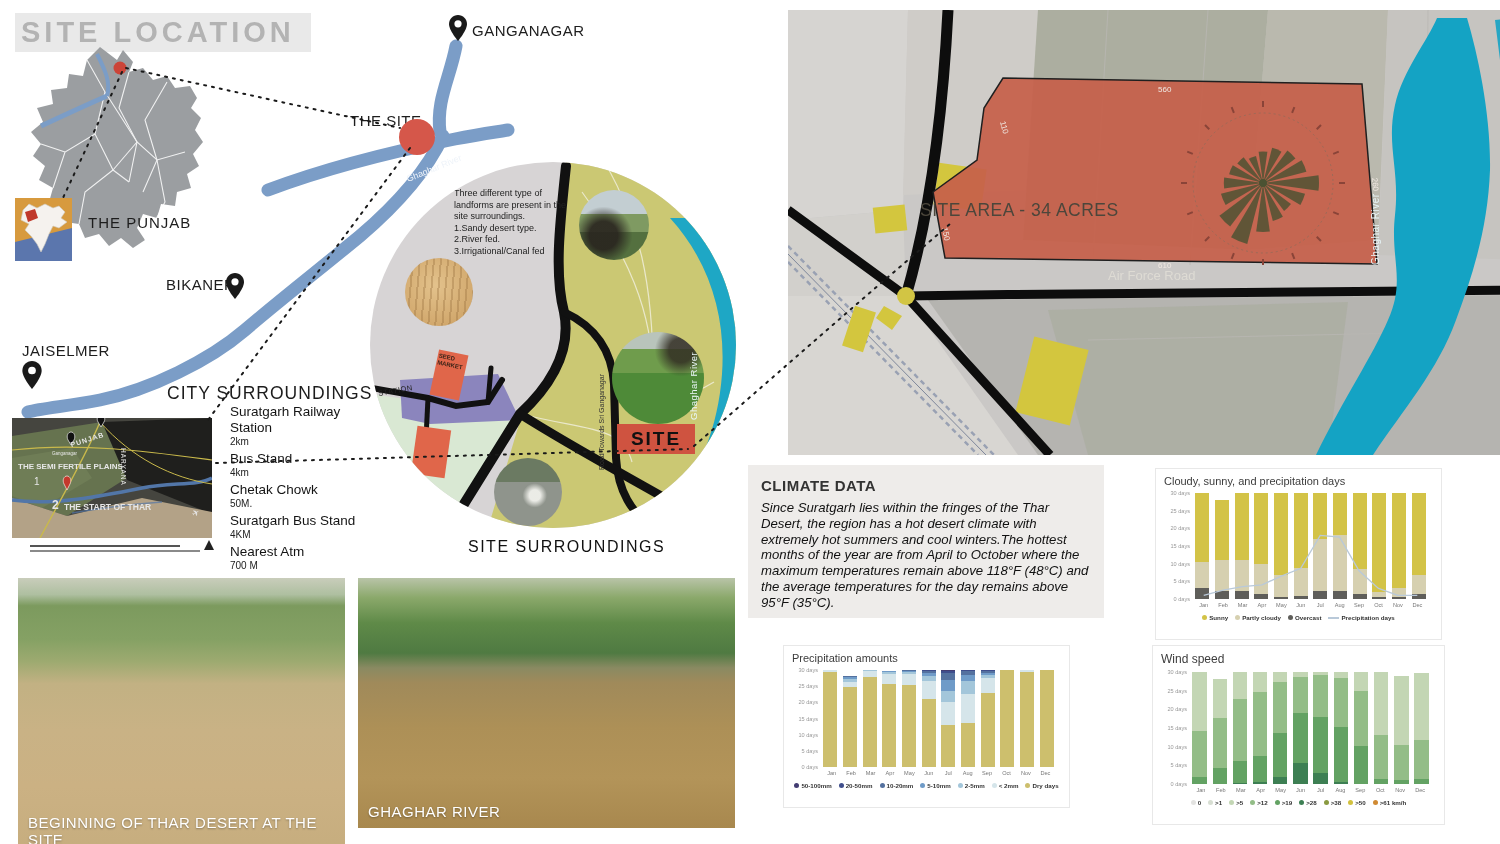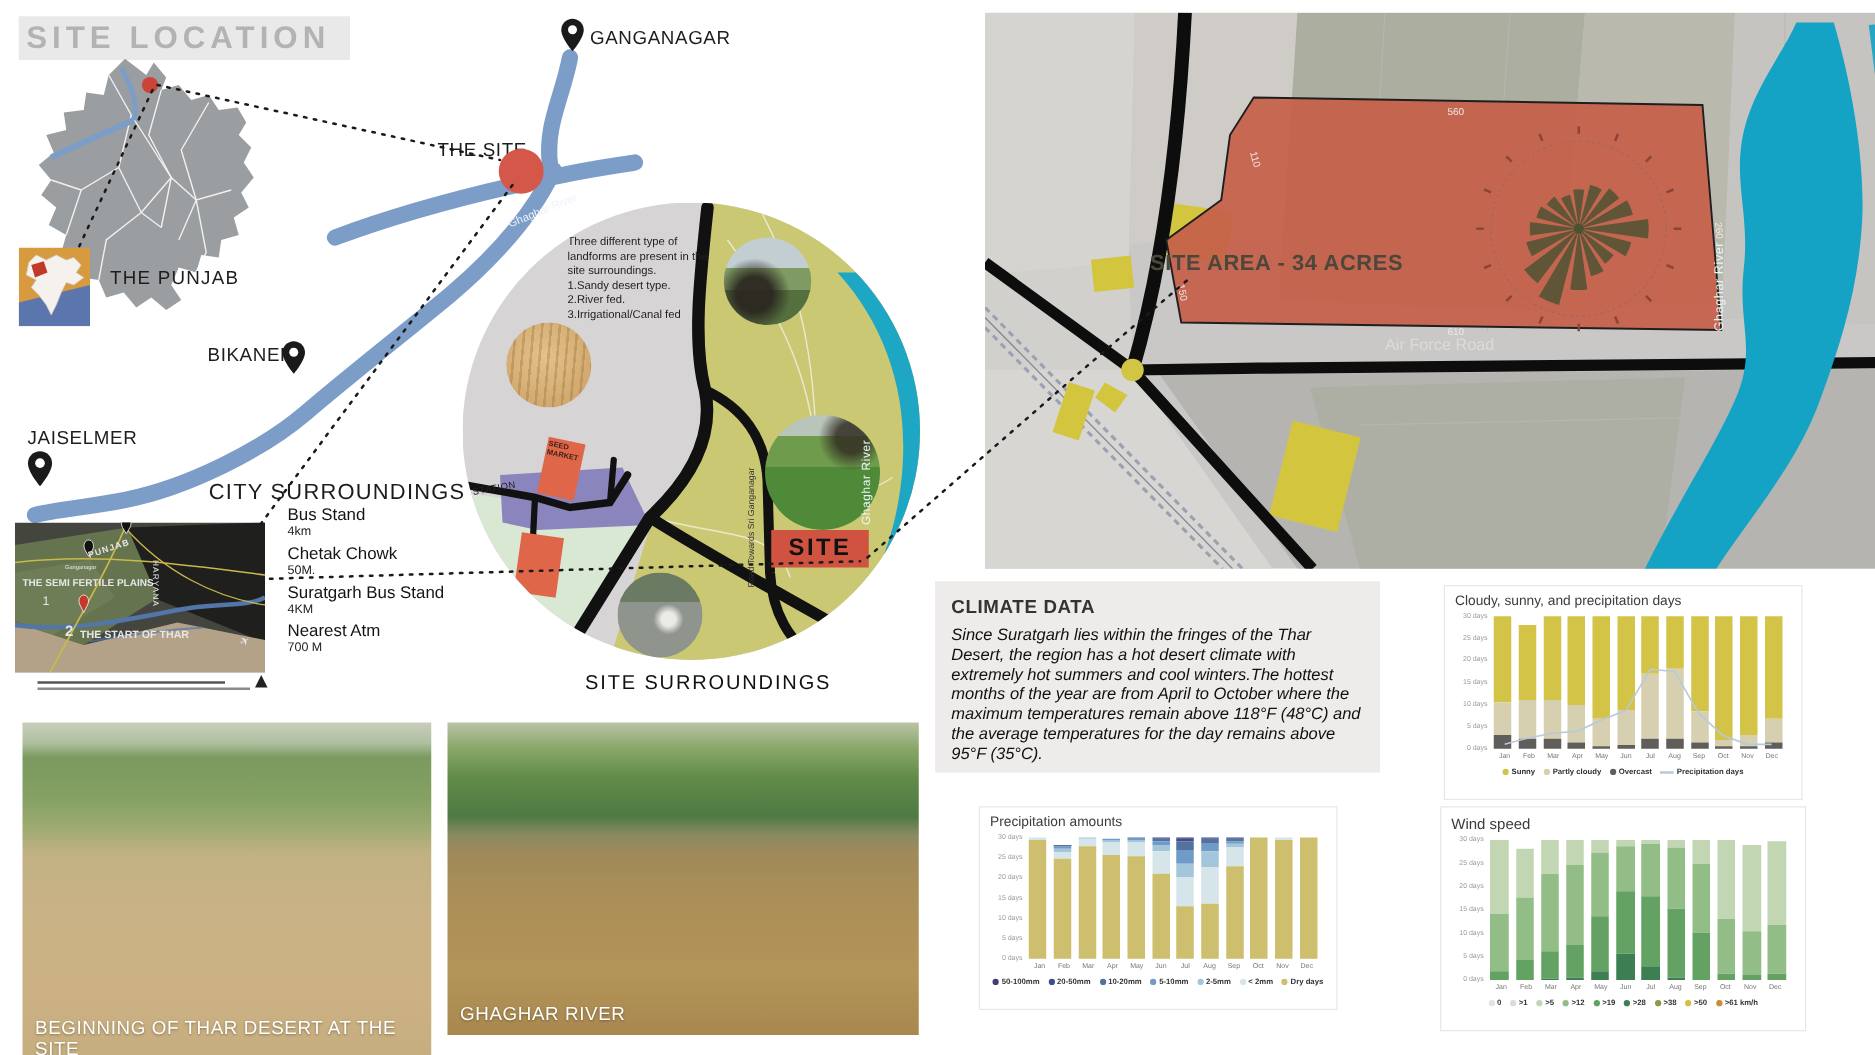--- a/index.html
+++ b/index.html
@@ -1,38 +1,38 @@
 <!DOCTYPE html>
 <html><head>
 <meta charset="utf-8">
 <style>
   html,body{margin:0;padding:0;}
   body{width:1500px;height:844px;position:relative;background:#fff;overflow:hidden;
        font-family:"Liberation Sans",sans-serif;color:#1a1a1a;}
   .abs{position:absolute;}
   
-  .board-title{left:15px;top:13px;background:#e9e9e9;color:#b3b3b3;font-size:25px;font-weight:bold;
+  .board-title{left:15px;top:13px;background:#e9e9e9;color:#b3b3b3;font-size:29px;font-weight:bold;
     letter-spacing:4px;padding:3px 16px 3px 6px;}
   .place-label{font-size:15px;color:#1d1d1d;letter-spacing:.5px;}
   .heading{font-size:17.5px;color:#1c1c1c;letter-spacing:1px;}
   
   .site-dot{width:36px;height:36px;border-radius:50%;background:#d5574a;}
   
   .dist{margin-bottom:3px;}
   .d-name{font-size:13.5px;line-height:16px;color:#141414;}
   .d-val{font-size:10px;line-height:12px;color:#222;}
   
   .circle-wrap{left:370px;top:162px;width:366px;height:366px;border-radius:50%;overflow:hidden;}
   .note{font-size:9px;line-height:11.5px;color:#222;}
   .photo-circle{border-radius:50%;position:absolute;}
   .orange-rect{position:absolute;background:#e0664a;}
   .vtext{writing-mode:vertical-rl;transform:rotate(180deg);}
   
   .map-wrap{left:748px;top:10px;width:730px;height:471px;overflow:hidden;padding-left:40px;}
-  .area-label{font-size:17.5px;font-weight:700;color:#4c463b;letter-spacing:.5px;}
+  .area-label{font-size:17.5px;font-weight:400;color:#4c463b;letter-spacing:.5px;}
   .scalebox{background:#fff;border:1px solid #cfcfcf;}
   .scalebar{position:absolute;background:#9c9c9c;height:5px;}
   .scaletxt{position:absolute;font-size:16px;color:#8a8a8a;}
   
   .climate{left:748px;top:465px;width:356px;height:153px;background:#eeecea;}
   .climate h3{margin:12px 0 6px 13px;font-size:15px;font-weight:bold;color:#333;letter-spacing:.5px;}
   .climate p{margin:0 10px 0 13px;font-size:13.2px;line-height:15.8px;font-style:italic;color:#111;}
   
   .photo{overflow:hidden;}
   .photo-cap{position:absolute;left:10px;bottom:8px;color:#fff;font-size:15px;letter-spacing:.5px;
@@ -147,20 +147,24 @@
   <div class="ins-lab" style="left:40px;top:80px;font-size:12px;font-weight:bold;">2</div>
   <div class="ins-lab" style="left:52px;top:84px;font-size:8.5px;font-weight:bold;">THE START OF THAR</div>
   <div class="ins-lab" style="left:40px;top:33px;font-size:4.5px;">Ganganagar</div>
   <div class="ins-lab" style="left:180px;top:90px;font-size:9px;transform:rotate(-30deg);">✈</div>
 </div>
 <div class="abs" style="left:30px;top:545px;width:150px;height:2px;background:#555;"></div>
 <div class="abs" style="left:30px;top:550px;width:170px;height:2px;background:#8a8a8a;"></div>
 <div class="abs" style="left:204px;top:540px;width:0;height:0;border-left:5px solid transparent;border-right:5px solid transparent;border-bottom:10px solid #222;"></div>
 
 <div class="abs" style="left:230px;top:404px;width:140px;">
+  <div class="dist">
+    <div class="d-name">Suratgarh Railway Station</div>
+    <div class="d-val">2km</div>
+  </div>
   <div class="dist">
     <div class="d-name">Bus Stand</div>
     <div class="d-val">4km</div>
   </div>
   <div class="dist">
     <div class="d-name">Chetak Chowk</div>
     <div class="d-val">50M.</div>
   </div>
   <div class="dist">
     <div class="d-name">Suratgarh Bus Stand</div>

